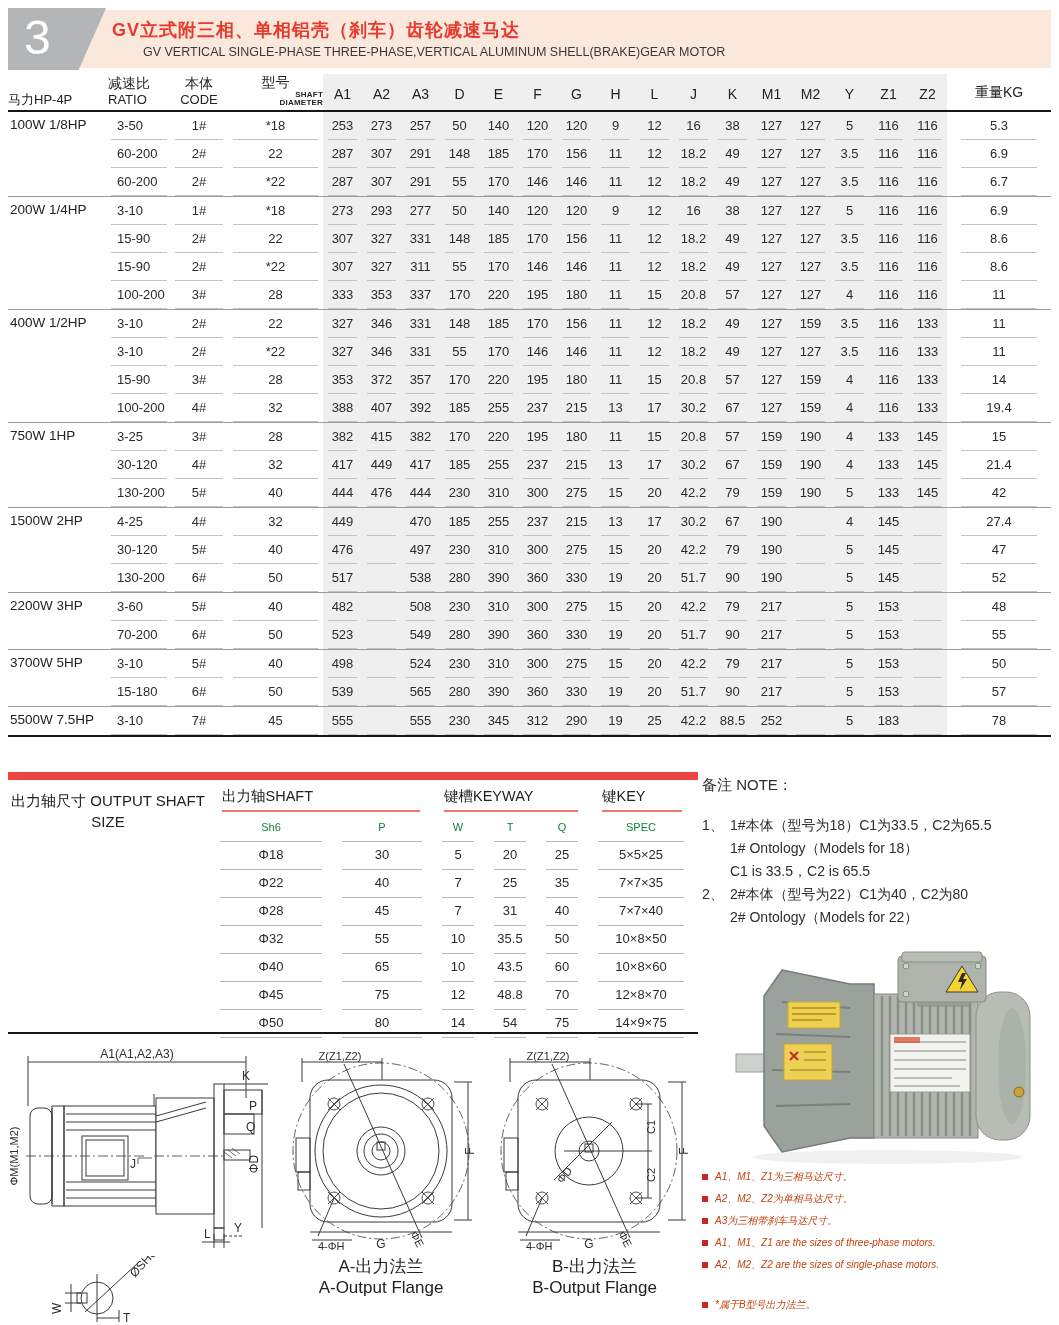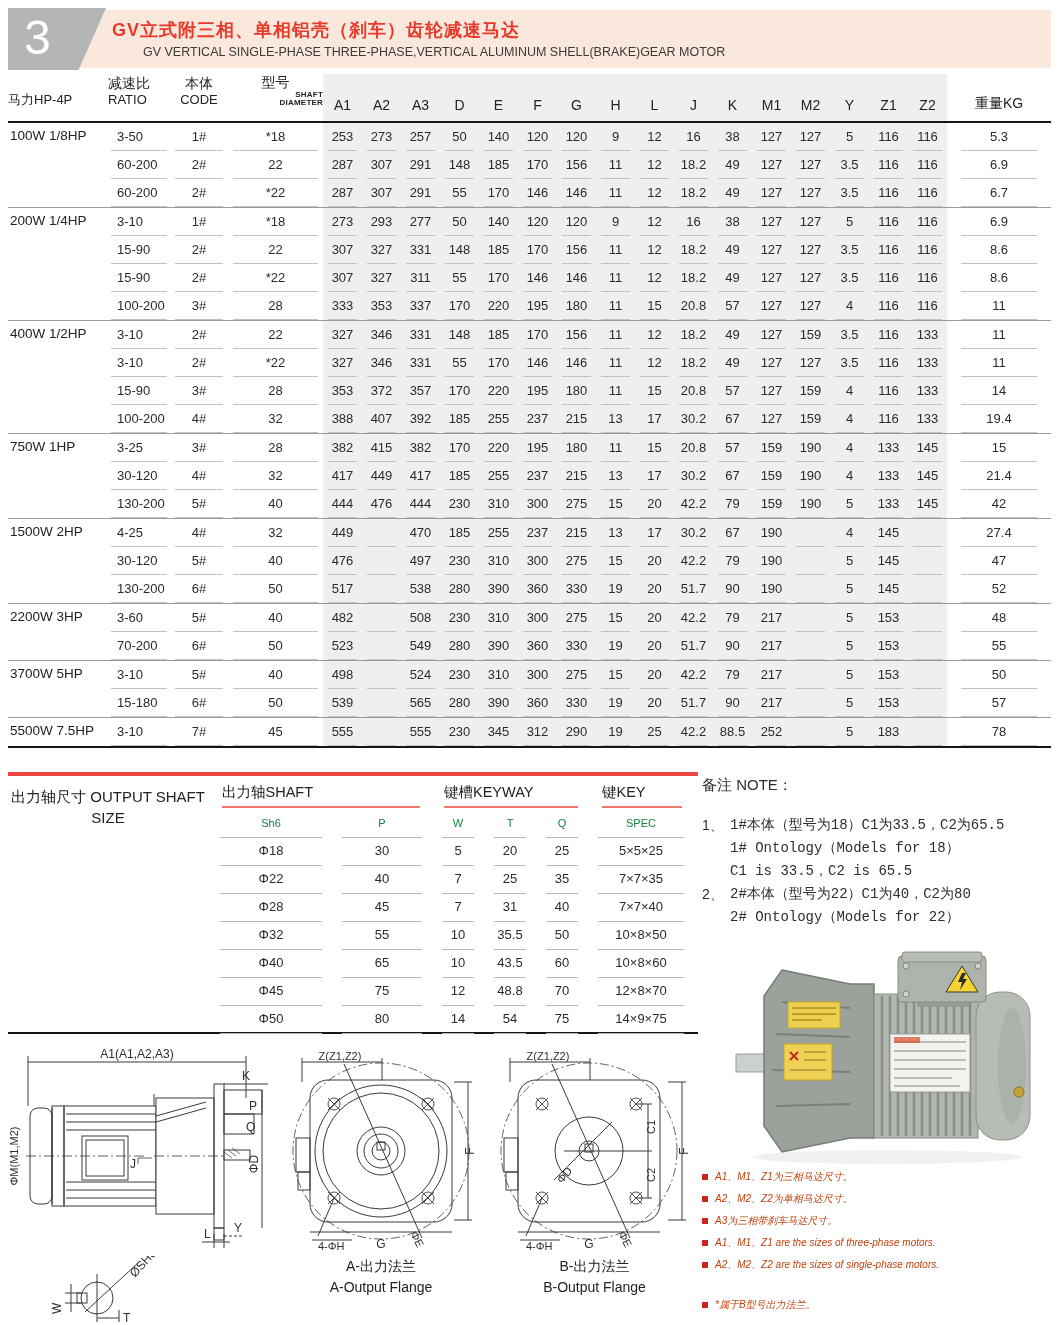--- a/index.html
+++ b/index.html
@@ -13,68 +13,68 @@
   .numbox .num { position:absolute; left:16px; top:2px; font-size:48px; color:#fff; }
   .title-zh { position:absolute; left:112px; top:18px; font-size:18px; font-weight:bold; color:#e8392b; letter-spacing:1px; }
   .title-en { position:absolute; left:111px; top:45px; font-size:12.5px; color:#3a3a3a;margin-left:32px; }
 
   
   .mt-wrap { position:absolute; left:8px; top:74px; width:1043px; border-bottom:2px solid #161616; }
   table.mt { table-layout:fixed; border-collapse:collapse; width:1043px; }
   table.mt col.c-power { width:100px; } table.mt col.c-ratio { width:62px; }
   table.mt col.c-code { width:58px; }  table.mt col.c-shaft { width:95px; }
   table.mt col.c-dim { width:39px; }   table.mt col.c-wt { width:104px; }
-  table.mt th { border-bottom:2px solid #161616; vertical-align:bottom; padding-bottom:14px;
+  table.mt th { border-bottom:2px solid #161616; vertical-align:bottom; padding-bottom:3px;
                 font-weight:normal; color:#222; }
   table.mt th.dim, table.mt td.dim { background:#f0eff0; }
   table.mt th .h1 { display:block; font-size:14px; line-height:17px; text-align:center; }
   table.mt th .h2 { display:block; font-size:13px; line-height:15px; text-align:center; }
   table.mt th .h3 { display:block; font-size:8px; line-height:8px; font-weight:bold; text-align:right; letter-spacing:.2px; }
   table.mt th.left .h1, table.mt th.left .h2 { text-align:left; }
   table.mt th.dimh { font-size:14px; text-align:center; padding-bottom:8px; }
   table.mt td { height:28px; padding:0; text-align:center; font-size:13px; color:#2b2b2b; }
   table.mt td .u { display:block; height:28px; line-height:27px; border-bottom:1px solid #c2c2c2; margin:0 5px; }
   table.mt td.power { text-align:left; vertical-align:top; font-size:13.5px; padding:5px 0 0 2px; color:#222; }
   table.mt td.ratio { text-align:left; }
   table.mt td.ratio .u { padding-left:6px; text-align:left; margin:0 3px; }
   table.mt td.weight .u { margin:0 14px; }
   table.mt tr.gstart td { border-top:1px solid #9b9b9b; }
 
   
   .shaft-block { position:absolute; left:8px; top:772px; width:690px; height:262px;
-                 border-top:4px solid #ef4444; border-bottom:2px solid #161616; }
+                 border-top:8px solid #ef4444; border-bottom:2px solid #161616; }
   .shaft-label { position:absolute; left:0; top:10px; width:200px; text-align:center;
                  font-size:15px; color:#222; line-height:21px; }
   .stable { position:absolute; left:202px; top:2px; width:484px; }
   .sgrow { display:grid; grid-template-columns:222px 158px 104px; height:32px; }
   .sgrow .gc { font-size:14.5px; color:#222; text-align:left; line-height:28px; }
   .sgrow .gc span { display:block; margin:0 12px; border-bottom:2px solid #ef7b70; height:30px; }
   .srow { display:grid; grid-template-columns:122px 100px 52px 52px 52px 106px; height:28px; }
   .srow .sc { font-size:13px; color:#2b2b2b; text-align:center; }
   .srow .sc span { display:block; margin:0 10px; height:28px; line-height:26px; border-bottom:1px solid #b9b9b9; }
   .srow.shead .sc span { font-size:11px; color:#15803d; }
 
   
   .note { position:absolute; left:702px; top:776px; width:352px; color:#2e2e2e; }
   .note .ntitle { font-size:15px; margin-bottom:19px; }
   .nitem { display:flex; }
   .nitem .nnum { width:28px; font-size:14px; line-height:23px; }
-  .nitem .nlines { flex:1; font-size:14px; line-height:23px;font-family:Liberation Mono, monospace; }
+  .nitem .nlines { flex:1; font-size:14px; line-height:23px; }
 
   
   .bullets { position:absolute; left:702px; top:1166px; width:352px; }
   .bul { display:flex; align-items:flex-start; line-height:22px; }
   .bul .sq { width:6px; height:6px; background:#cf241d; margin:8px 7px 0 0; flex:none; }
   .bul .bt { font-size:10px; color:#c2410c;font-style:italic; }
   .bul.extra { margin-top:18px; }
 
   
   .dwg { position:absolute; }
   svg text { font-family:"Liberation Sans", sans-serif; fill:#2e2e2e; }
-  .cap { position:absolute; text-align:center; font-size:14px; color:#222; line-height:21px; }
+  .cap { position:absolute; text-align:center; font-size:17px; color:#222; line-height:21px; }
 </style>
 </head>
 <body>
 
 <div class="page">
 
   <div class="band"></div>
   <div class="numbox">
     <div class="num">3</div>
   </div>

